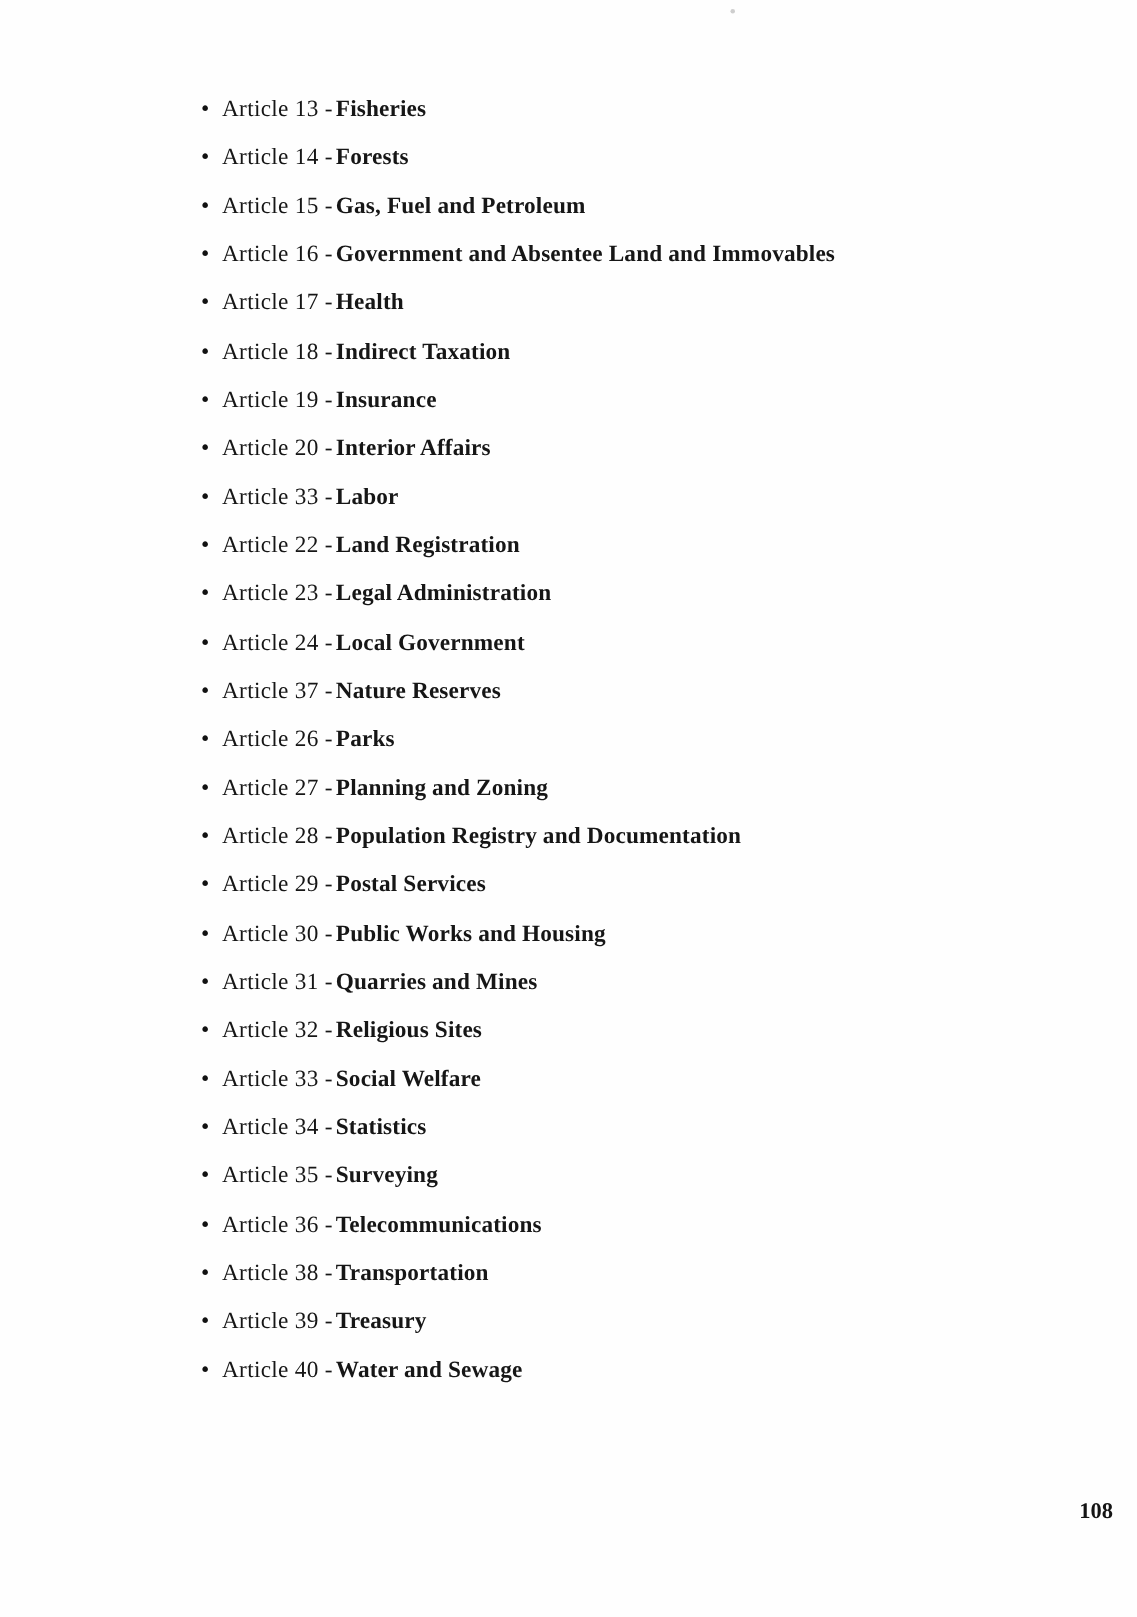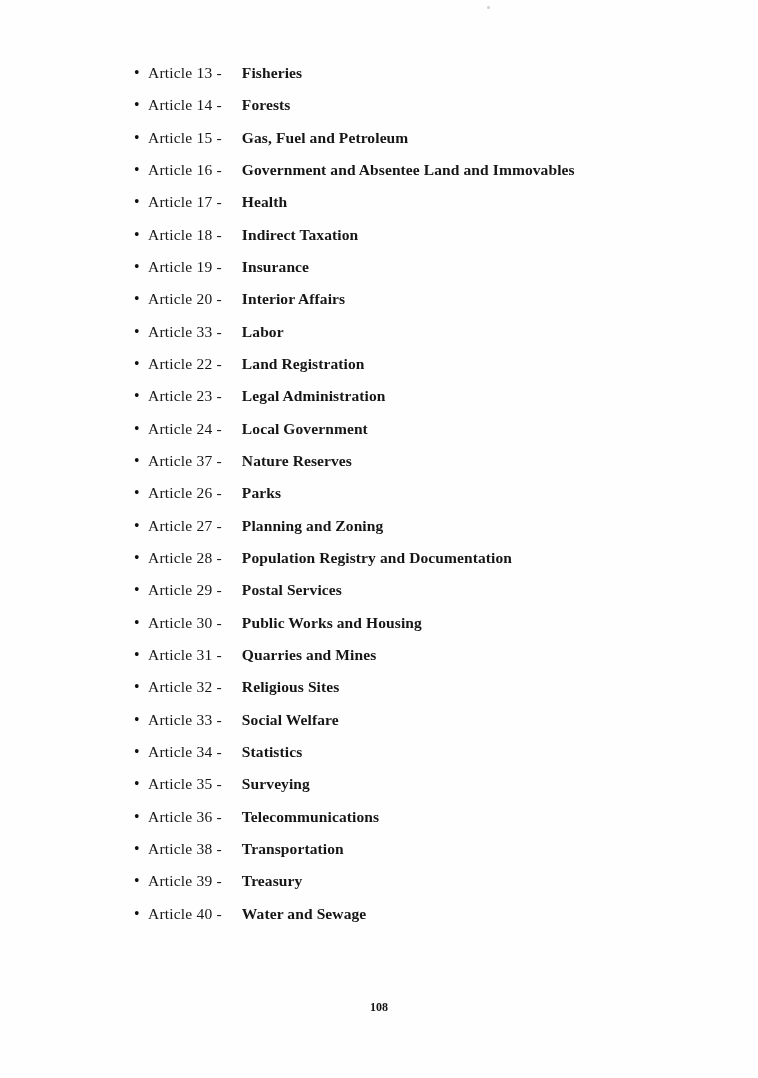--- a/index.html
+++ b/index.html
@@ -46,30 +46,30 @@
     width: 14px;
     font-size: 1.02em;
     color: #111;
   }
   .p {
     font-weight: 400;
     letter-spacing: 0.2px;
   }
   .t {
     font-weight: 700;
-    margin-left: 20px;
+    margin-left: 2px;
     letter-spacing: 0.1px;
   }
   .page-number {
     position: absolute;
     top: 1000px;
     left: 0;
-    right: 0;
-    text-align: center;
-    font-size: 12px;
+    right: 16px;
+    text-align: right;
+    font-size: 15px;
     font-weight: 600;
     color: #141414;
   }
 </style>
 </head>
 <body>
 
 <div class="page">
   <div class="speck"></div>
 

